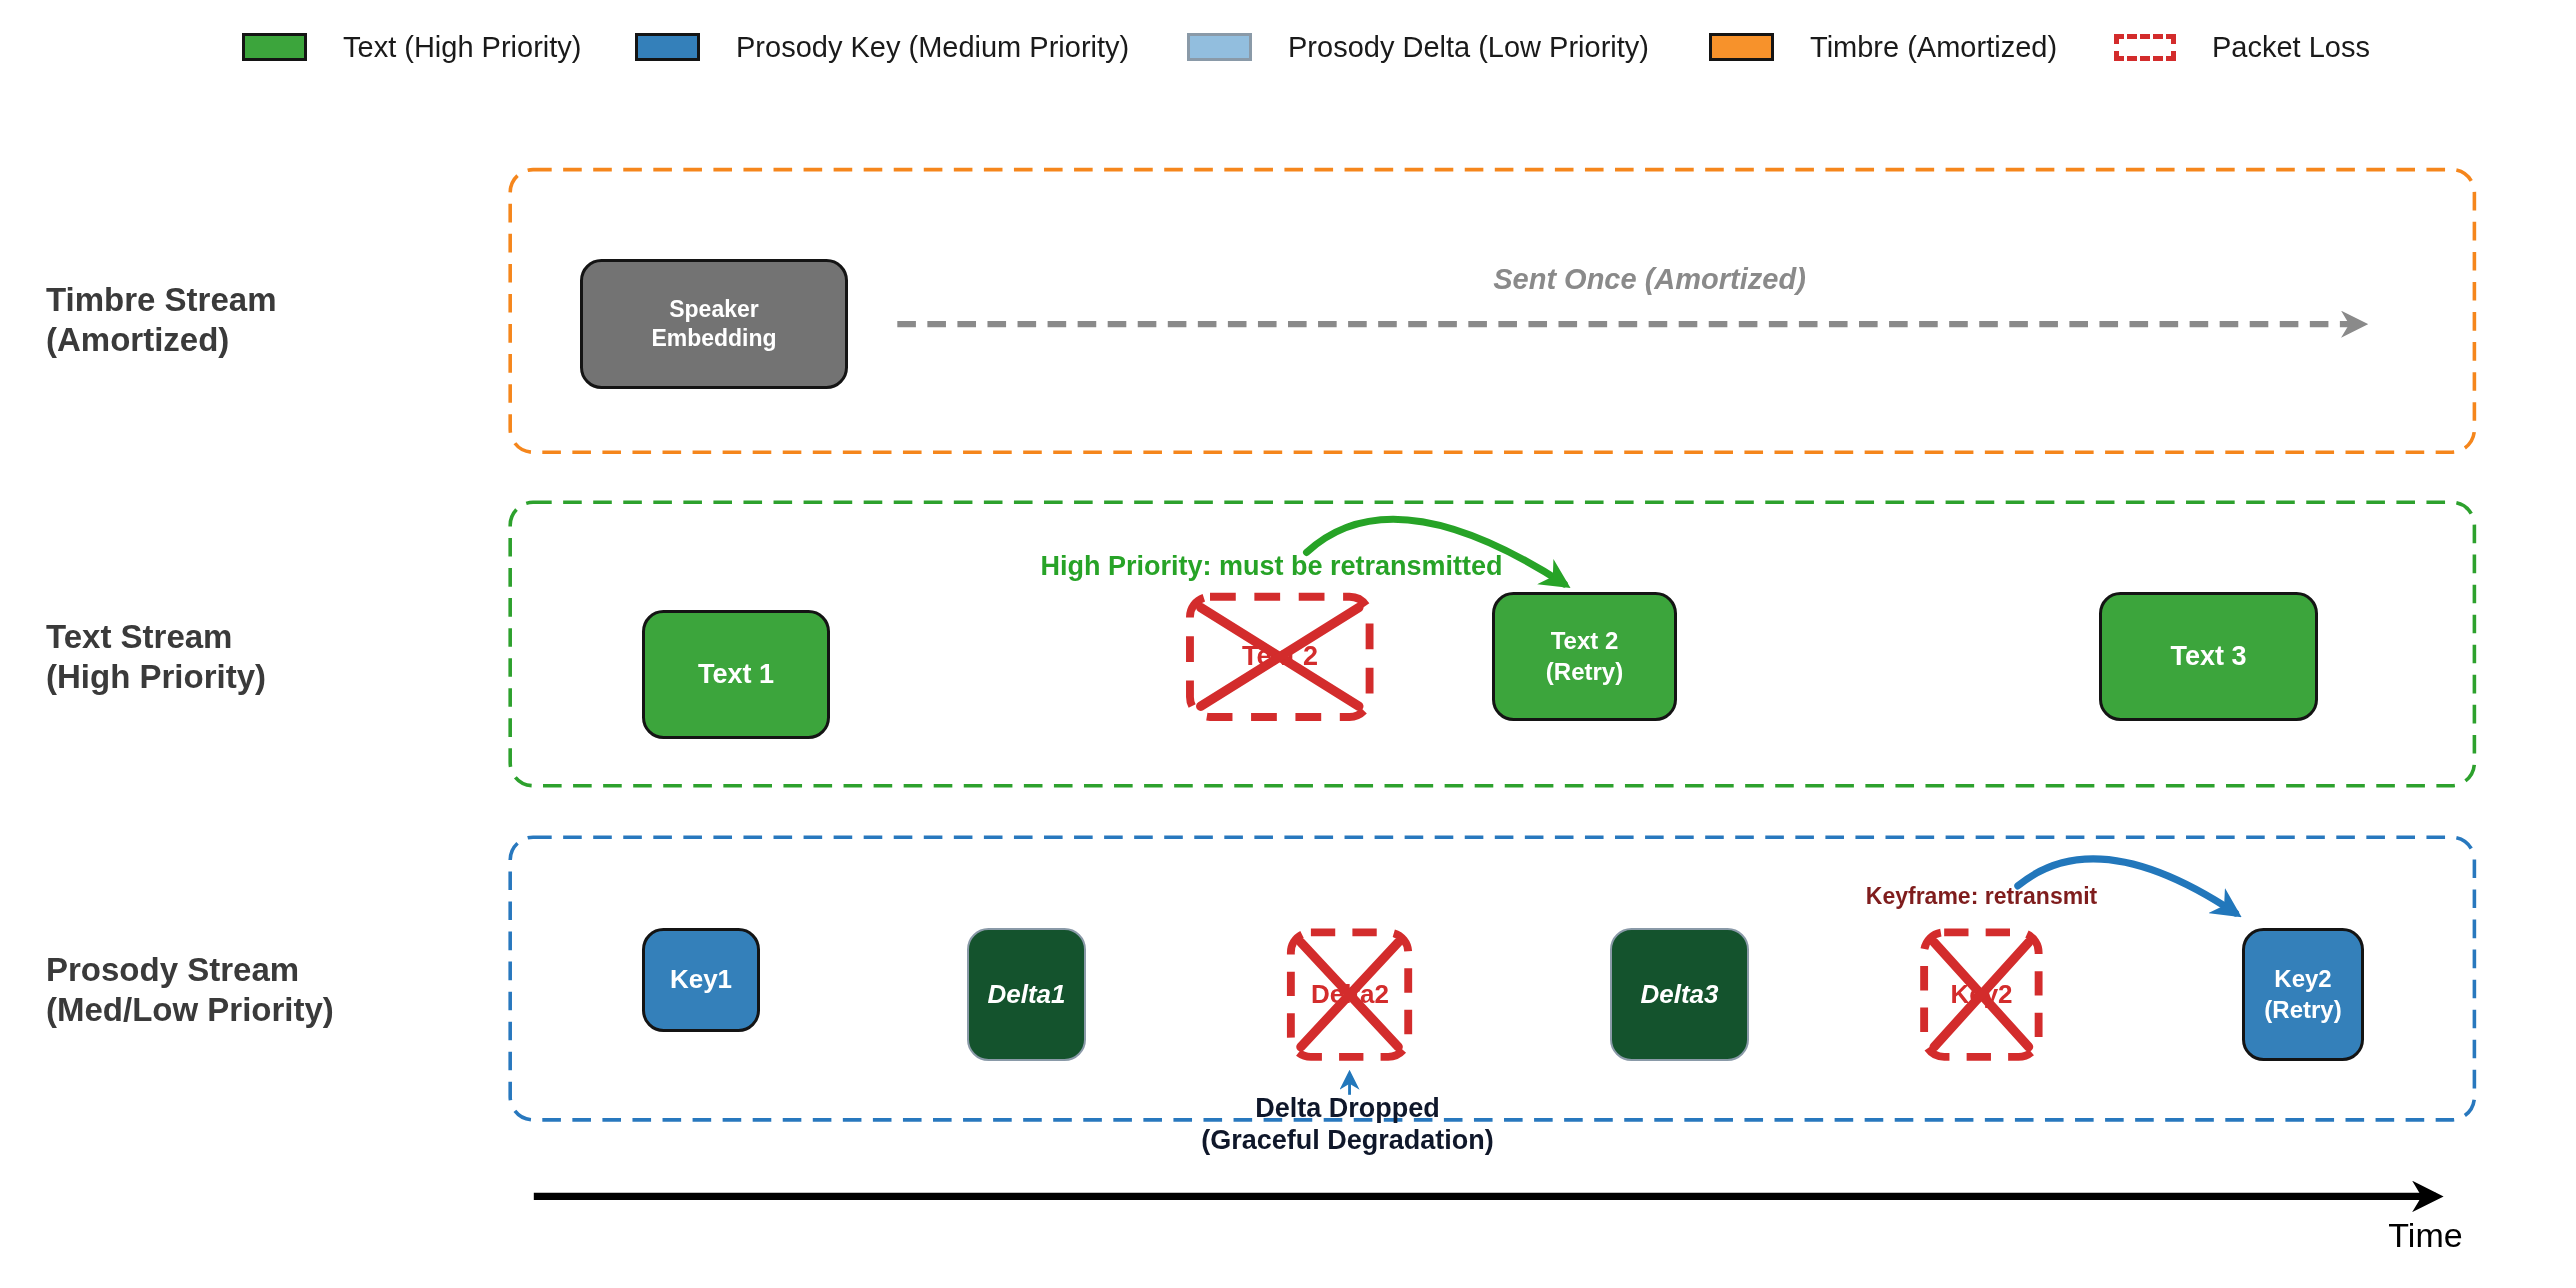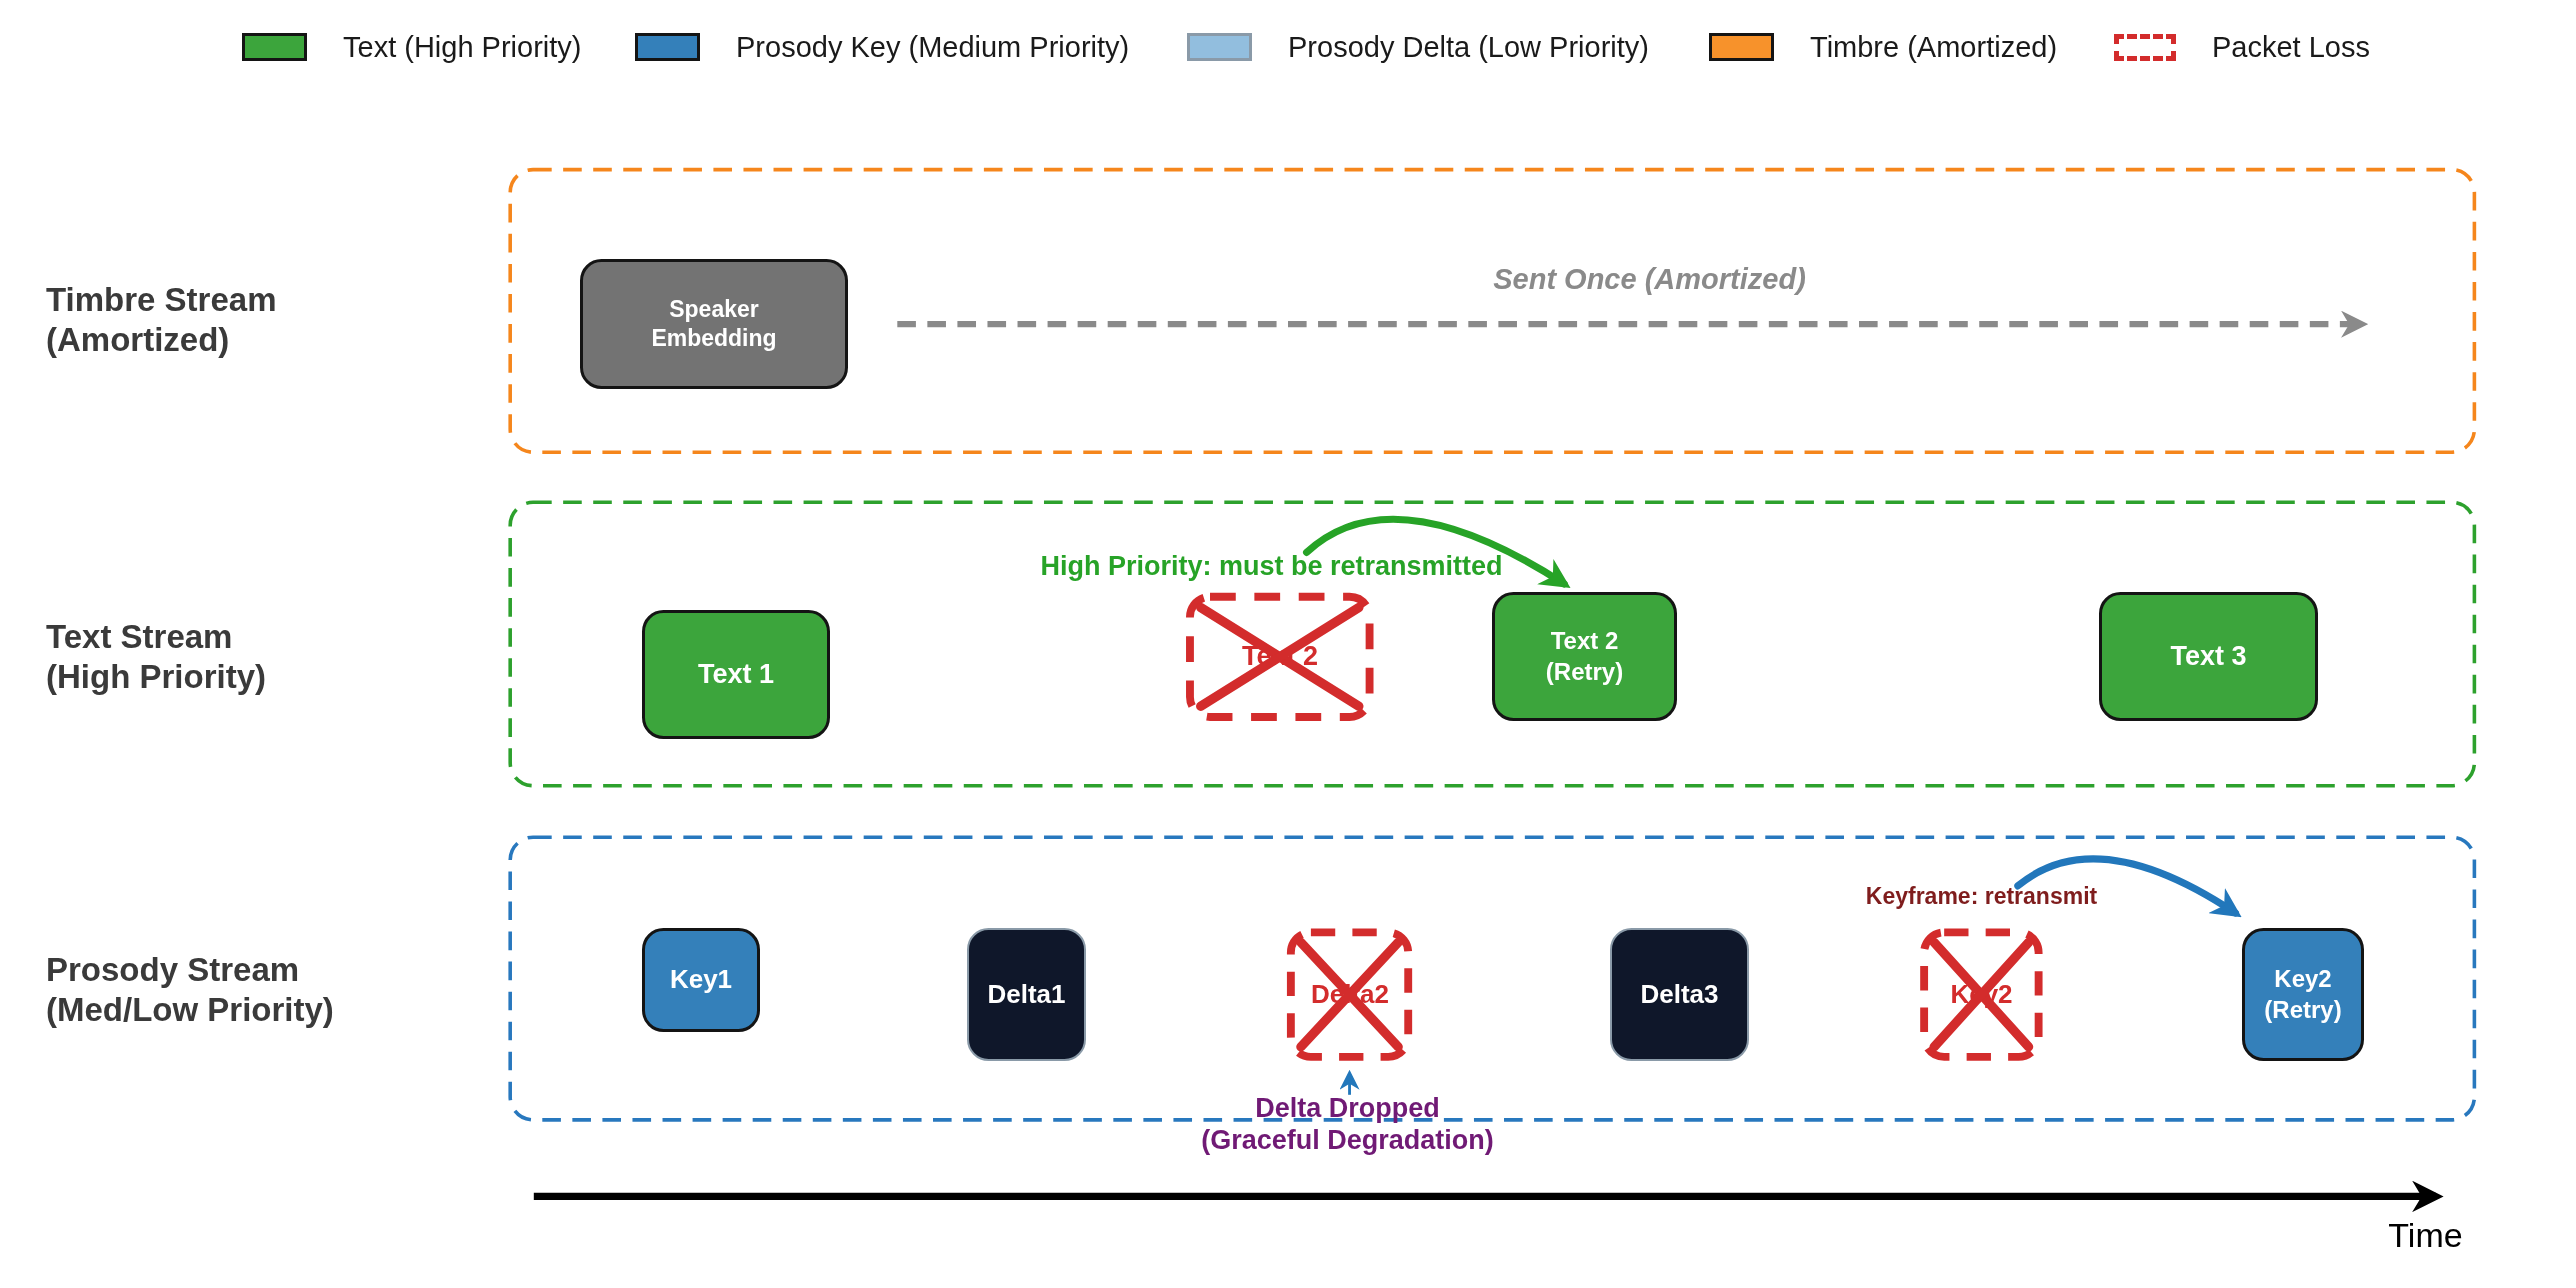--- a/index.html
+++ b/index.html
@@ -18,42 +18,42 @@
 
   
   .row-label{position:absolute;left:46px;width:501px;text-align:left;
              color:#3a3a3a;font-weight:bold;font-size:33px;line-height:40px;}
 
   
   .pkt{position:absolute;display:flex;flex-direction:column;align-items:center;justify-content:center;
        border-radius:21.5px;color:#ffffff;font-weight:bold;text-align:center;box-sizing:border-box;line-height:1.28;}
   .pkt.greenbox {background:#3CA53C;border:3.6px solid #141414;}
   .pkt.bluebox  {background:#3480BA;border:3.6px solid #141414;}
-  .pkt.lbluebox {background:#0f172a;border:2.9px solid #8A9AA8;}
+  .pkt.lbluebox {background:#14532d;border:2.9px solid #8A9AA8;font-style:italic;}
   .pkt.orangebox{background:#737373;border:3.6px solid #141414;}
   .pkt.lostbox  {background:transparent;border:none;color:#D32C2C;}
 
   #pkt-speaker   {left:580px; top:259px; width:268px;height:130px;font-size:23px;}
   #pkt-text1     {left:642px; top:610px; width:188px;height:129px;font-size:27px;justify-content:center;}
   #pkt-text2lost {left:1186px;top:592px; width:188px;height:129px;font-size:27px;}
   #pkt-text2retry{left:1492px;top:592px; width:185px;height:129px;font-size:24px;}
   #pkt-text3     {left:2099px;top:592px; width:219px;height:129px;font-size:27px;}
   #pkt-key1      {left:642px; top:928px;width:118px;height:104px;font-size:26px;}
   #pkt-delta1    {left:967px;top:928px;width:119px;height:133px;font-size:26px;}
   #pkt-delta2lost{left:1287px;top:928px;width:126px;height:133px;font-size:26px;}
   #pkt-delta3    {left:1610px;top:928px;width:139px;height:133px;font-size:26px;}
   #pkt-key2lost  {left:1920px;top:928px;width:123px;height:133px;font-size:26px;}
   #pkt-key2retry {left:2242px;top:928px;width:122px;height:133px;font-size:24px;}
 
   
   .ann{position:absolute;text-align:center;font-weight:bold;white-space:nowrap;z-index:3;}
   #ann-sent    {left:1399px;top:263px; width:501px;font-size:29px;font-style:italic;color:#8a8a8a;}
   #ann-high    {left:1021px;top:551px; width:501px;font-size:27px;color:#27A327;}
   #ann-keyframe{left:1767px;top:883px;width:429px;font-size:23px;color:#7f1d1d;}
-  #ann-delta   {left:1133px;top:1092px;width:429px;font-size:27px;color:#701a75;line-height:32px;}
+  #ann-delta   {left:1133px;top:1092px;width:429px;font-size:27px;color:#0f172a;line-height:32px;}
   #axis-time   {left:2347px;top:1216px;width:157px;text-align:center;font-size:34px;color:#000000;
                 position:absolute;font-weight:normal;}
 
   
   #overlay{position:absolute;left:0;top:0;z-index:2;pointer-events:none;}
 </style>
 </head>
 <body>
 
 <div class="canvas">

